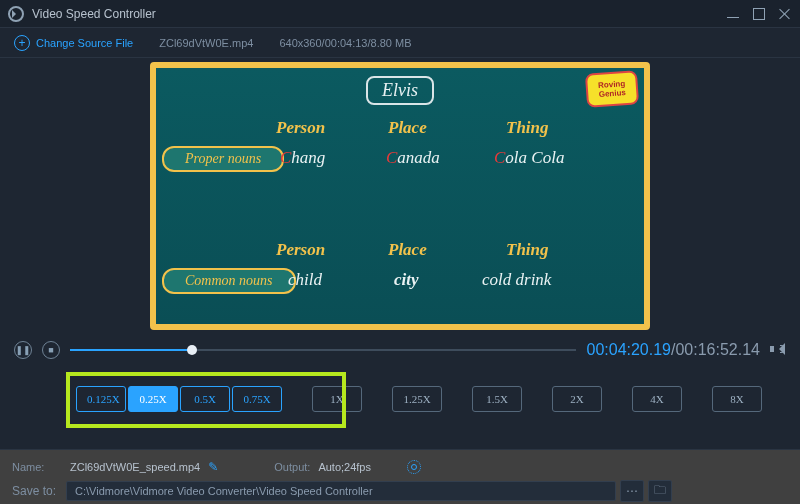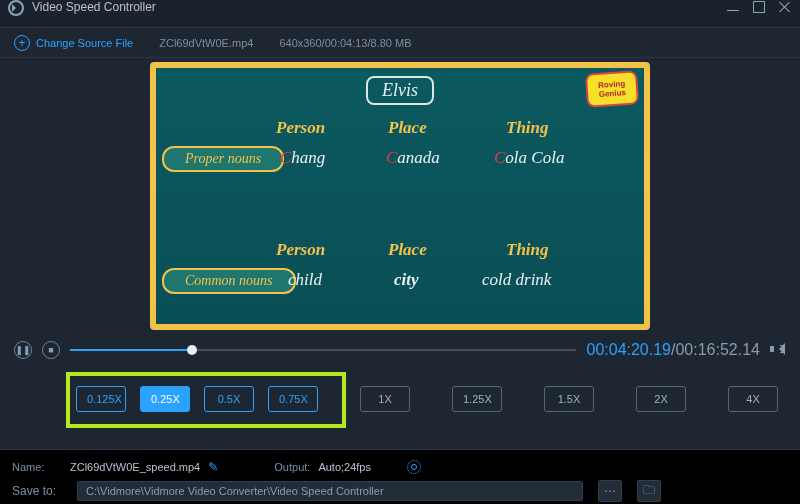--- a/index.html
+++ b/index.html
@@ -7,20 +7,21 @@
     font-family: "Segoe UI", Arial, sans-serif;
     background: #1e2632;
     color: #cfd8e3;
     width: 800px;
     height: 504px;
     overflow: hidden;
     font-size: 12px;
   }
   .titlebar {
     display: flex;
+    align-items: center;
     height: 28px;
     padding: 0 8px;
     background: #1a222d;
     border-bottom: 1px solid #2a3442;
   }
   .titlebar .logo {
     width: 16px; height: 16px;
     border: 2px solid #8fa2b4;
     border-radius: 50%;
     margin-right: 8px;
@@ -126,46 +127,46 @@
   .vol-arc { position: absolute; left: 10px; top: 3px; width: 5px; height: 8px;
     border: 1.3px solid #8a9bae; border-left: none; border-radius: 0 8px 8px 0; }
 
   .speed-area { padding: 12px 70px 8px; }
   .highlight-box {
     position: absolute;
     border: 4px solid #b6e81e;
     pointer-events: none;
     z-index: 5;
   }
-  .speed-row { display: flex; gap: 14px; align-items: center; position: relative; padding: 10px 6px;}
+  .speed-row { display: flex; gap: 2px; align-items: center; position: relative; padding: 10px 6px; font-family: Liberation Serif, serif;}
   .sp-btn {
     min-width: 50px; padding: 6px 10px;
     border: 1px solid #2aa3ff; border-radius: 3px;
     background: transparent; color: #2aa3ff;
     font-size: 11px; text-align: center; cursor: pointer;
   }
   .sp-btn.sel { background: #2aa3ff; color: #fff; }
   .sp-btn.grey { border-color: #55687b; color: #9db0c2; margin-left: 28px; }
 
   .bottom {
     position: absolute; bottom: 0; left: 0; right: 0;
-    background: #000000;
+    background: #404040;
     border-top: 1px solid #2a3442;
     padding: 6px 12px 0;
   }
   .row { display: flex; align-items: center; height: 22px; font-size: 11px; gap: 8px; }
   .lbl { color: #7d8ea1; width: 50px; }
   .val-txt { color: #b7c2ce; }
   .pencil-icon { color: #2aa3ff; font-size: 12px; cursor: pointer; }
   .gear-icon {
     width: 14px; height: 14px; cursor: pointer; position: relative;
     border: 1.3px dotted #2aa3ff; border-radius: 50%;
   }
   .gear-icon::after { content: ""; position: absolute; left: 3px; top: 3px; width: 4px; height: 4px; border: 1px solid #2aa3ff; border-radius: 50%; }
-  .row2 { display: flex; align-items: center; height: 26px; gap: 15px; }
+  .row2 { display: flex; align-items: center; height: 26px; gap: 4px; }
   .path-box {
     flex: 1; background: #232d3a; border: 1px solid #323e4e; border-radius: 2px;
     padding: 3px 8px; color: #8a9bae; font-size: 11px; overflow: hidden; white-space: nowrap;
   }
   .dots-btn, .folder-btn {
     width: 24px; height: 22px; border: 1px solid #323e4e; border-radius: 2px;
     background: #232d3a; display: flex; align-items: center; justify-content: center;
     color: #8a9bae; cursor: pointer; font-size: 12px;
   }
   .export-btn {

